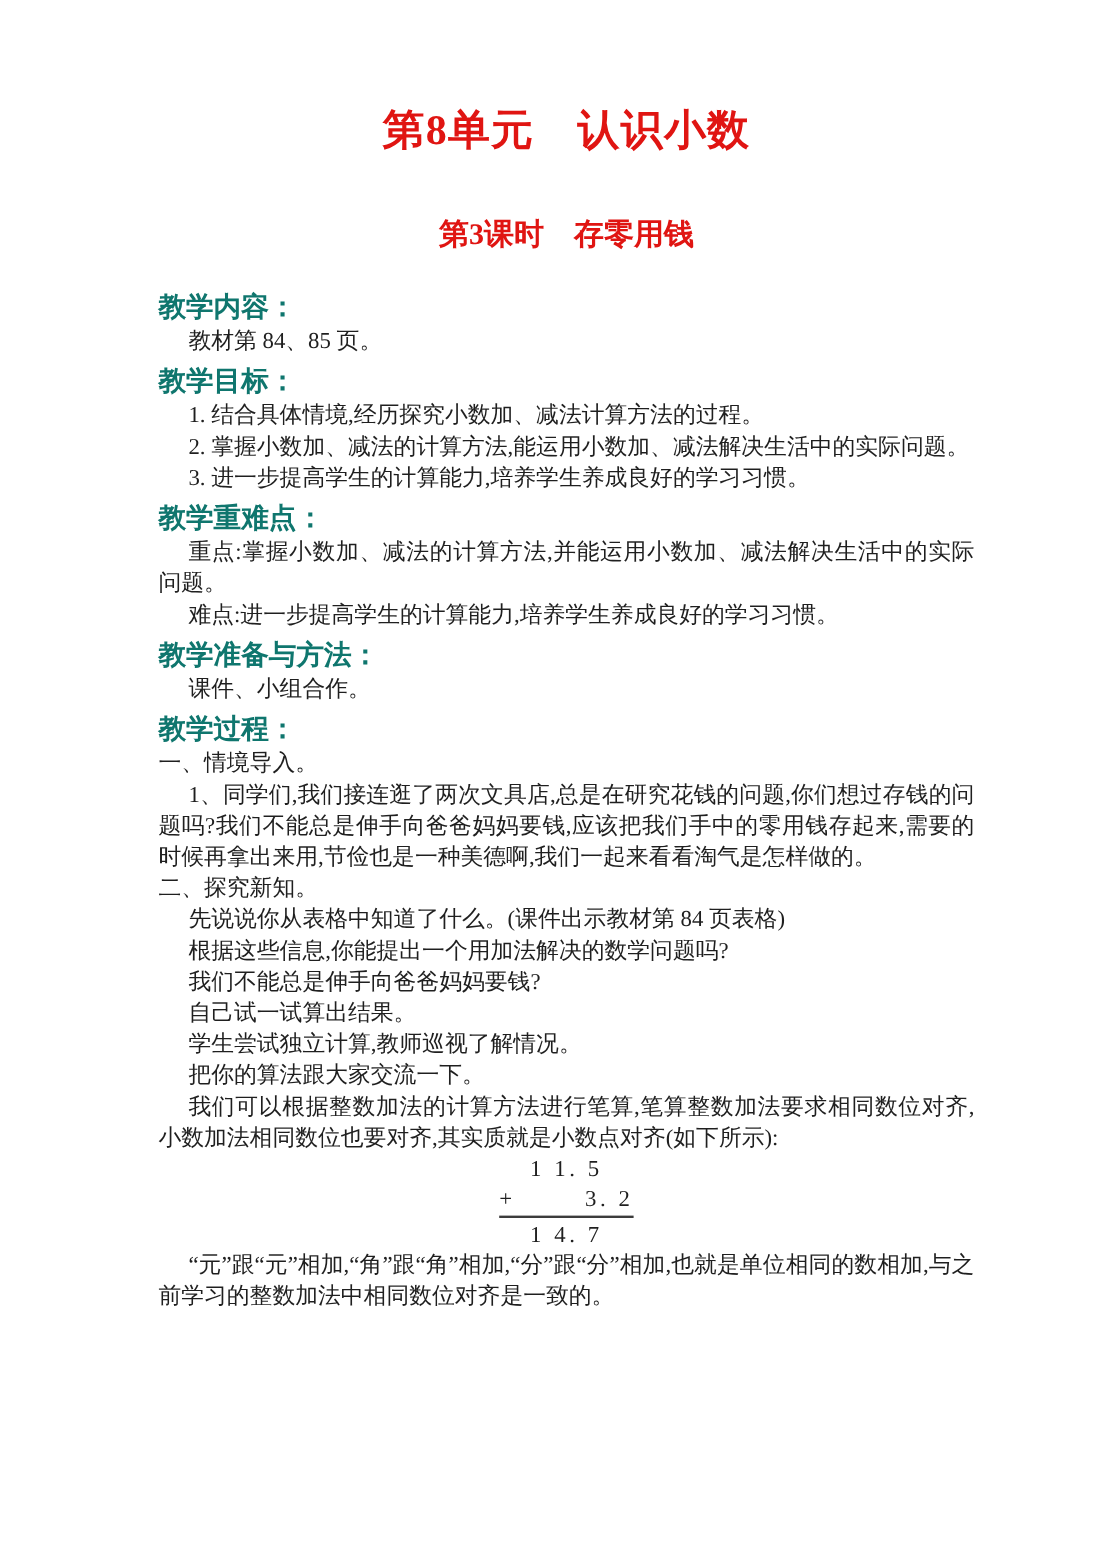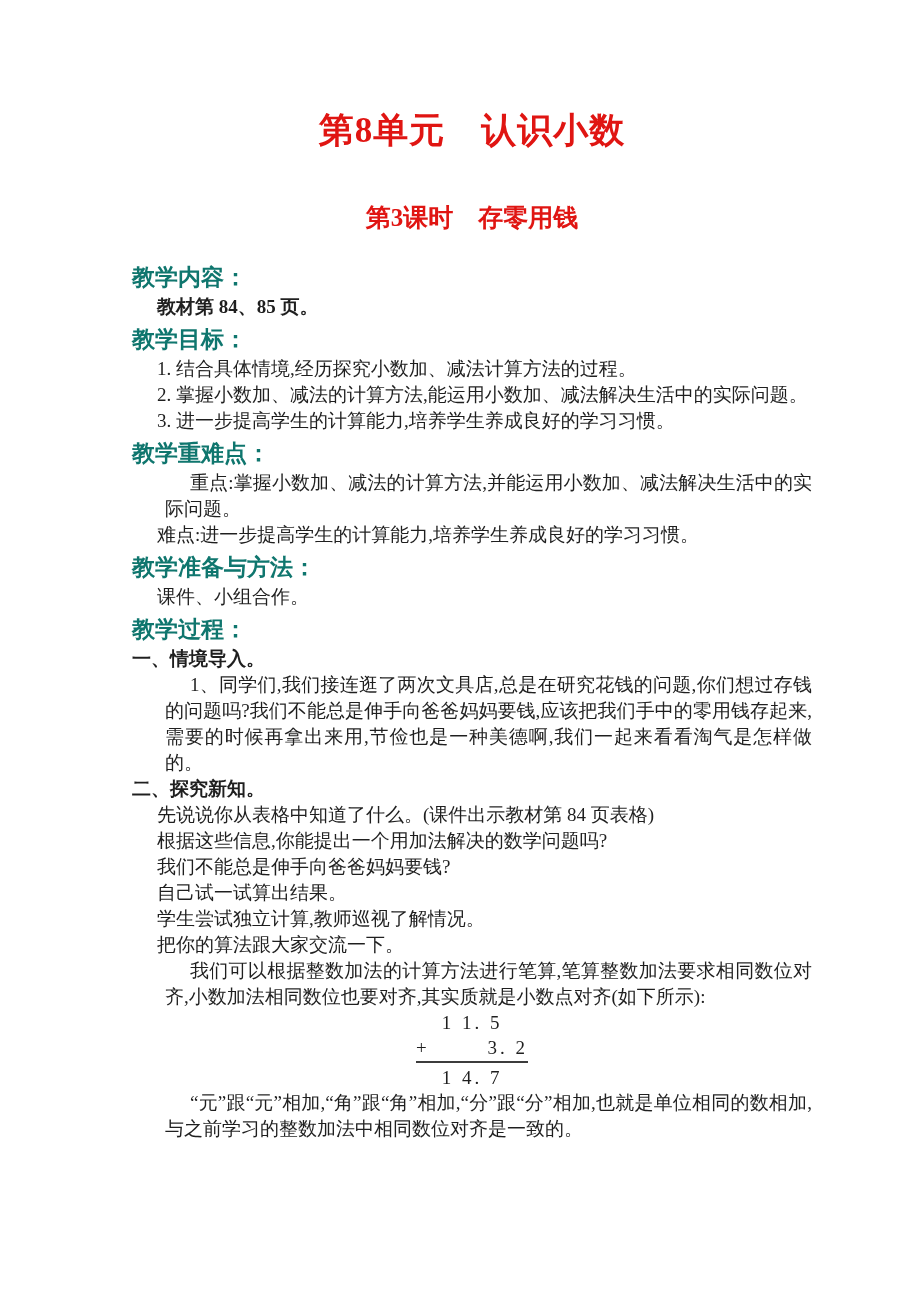--- a/index.html
+++ b/index.html
@@ -8,21 +8,21 @@
     height: 1302px;
     background: #ffffff;
     font-family: "Liberation Serif", "DejaVu Serif", serif;
     color: #1f1f1f;
     overflow: hidden;
   }
   .page {
     box-sizing: border-box;
     width: 920px;
     height: 1302px;
-    padding: 108px 108px 0 132px;
+    padding: 86px 108px 0 132px;
   }
   .doc-title {
     margin: 0;
     text-align: center;
     color: #e01512;
     font-size: 35px;
     line-height: 46px;
     font-weight: bold;
     letter-spacing: 1px;
   }
@@ -42,22 +42,22 @@
     font-weight: bold;
   }
   .sec.first { margin-top: 26px; }
   .body {
     margin: 0;
     font-size: 19px;
     line-height: 26px;
     font-weight: normal;
   }
   .indent { text-indent: 25px; }
-  .justify { text-align: justify; text-justify: inter-character; margin-left: 33px; }
-  .bold { font-weight: bold; }
+  .justify { text-align: justify; text-justify: inter-character; }
+  .bold { font-weight: normal; }
   .calc {
     width: 112px;
     margin: 0 auto;
     font-size: 19px;
     line-height: 25px;
   }
   .calc-row { text-align: center; }
   .num { letter-spacing: 3px; }
   .calc-op {
     display: flex;

